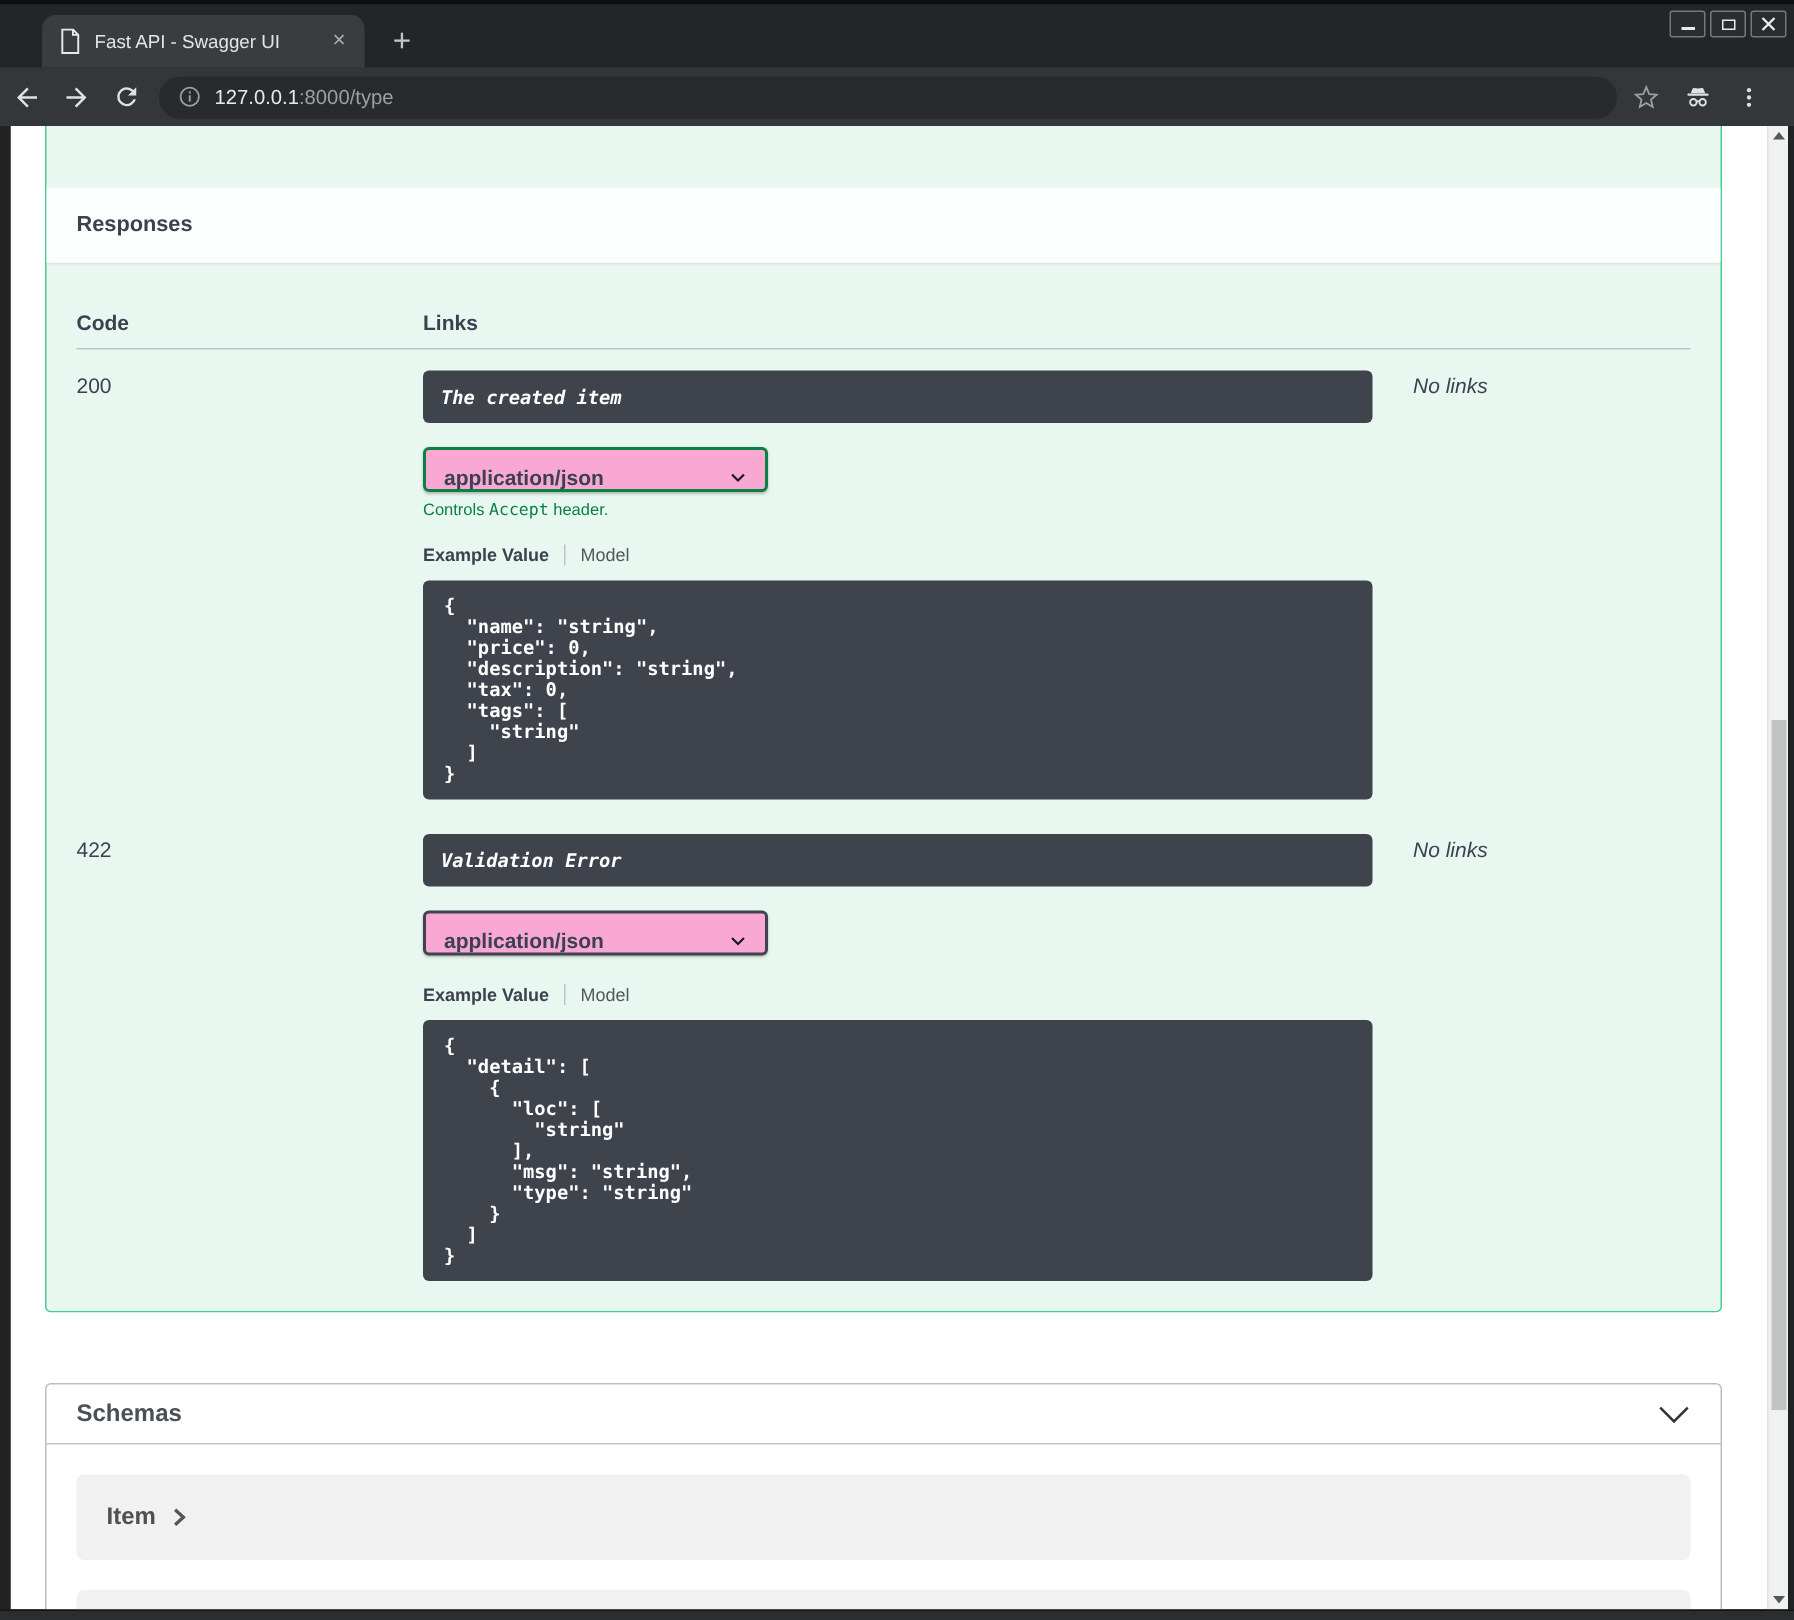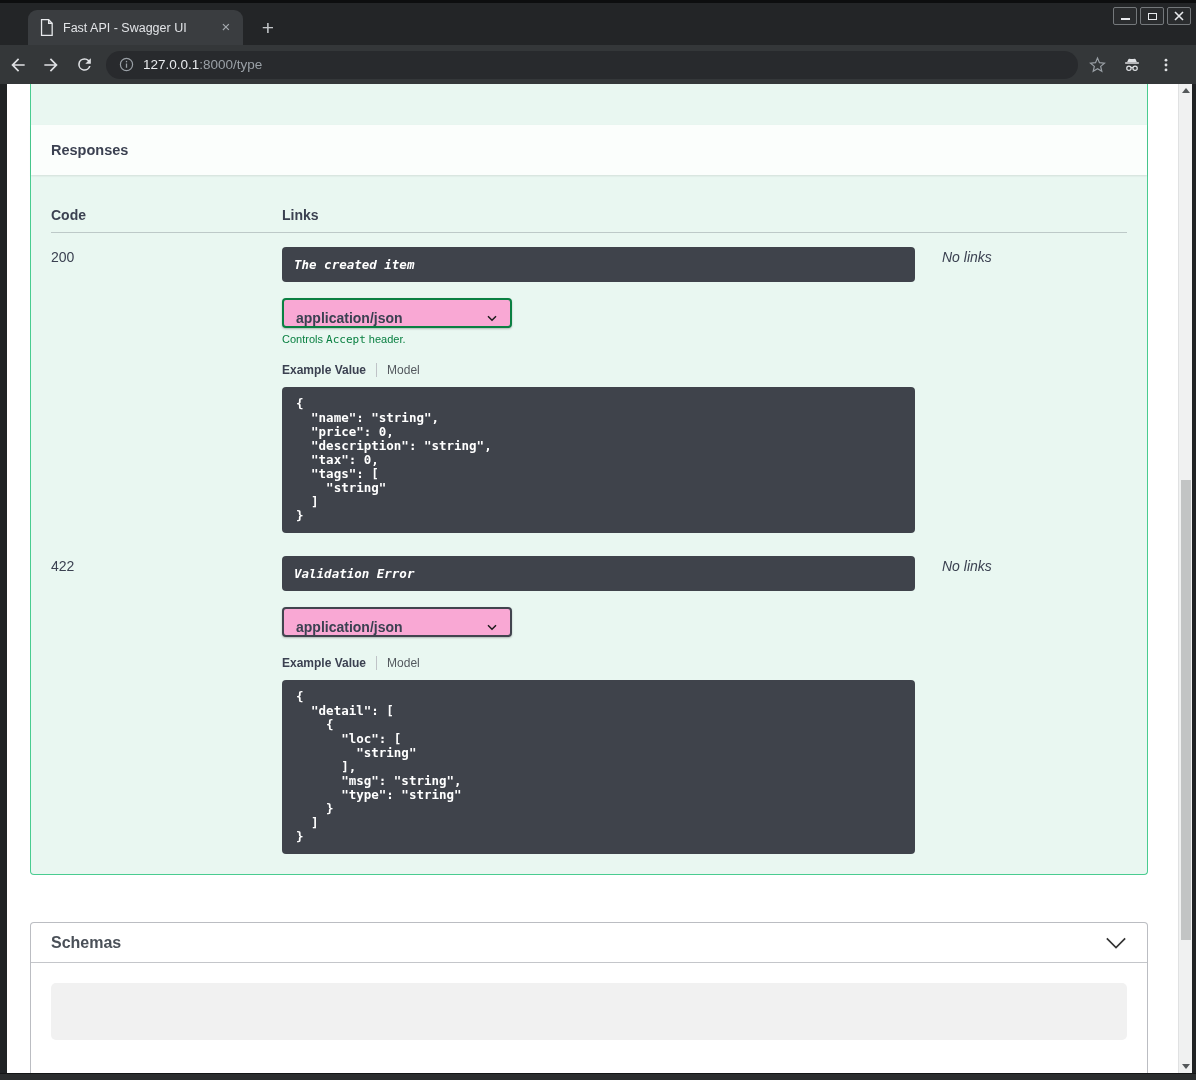--- a/index.html
+++ b/index.html
@@ -273,20 +273,28 @@
         <div class="schemas-header">
           <span class="schemas-title">Schemas</span>
           <span>
             <svg width="22" height="16" viewBox="0 0 24 16">
                 <path d="M2 3l10 10L22 3" fill="none" stroke="#333" stroke-width="1.8"></path>
               </svg>
           </span>
         </div>
         <div class="schemas-body">
           <div class="model-box">
+            <span class="model-name">Item</span>
+            <span>
+              <svg width="11" height="13" viewBox="0 0 12 14">
+                  <path d="M3 1.5l6 5.5-6 5.5" fill="none" stroke="#555" stroke-width="2.4"></path>
+                </svg>
+            </span>
+          </div>
+          <div class="model-box">
             
             
           </div>
         </div>
       </div>
     </div>
 
     <div class="scrollbar">
       <div class="sb-up"></div>
       <div class="sb-thumb"></div>

